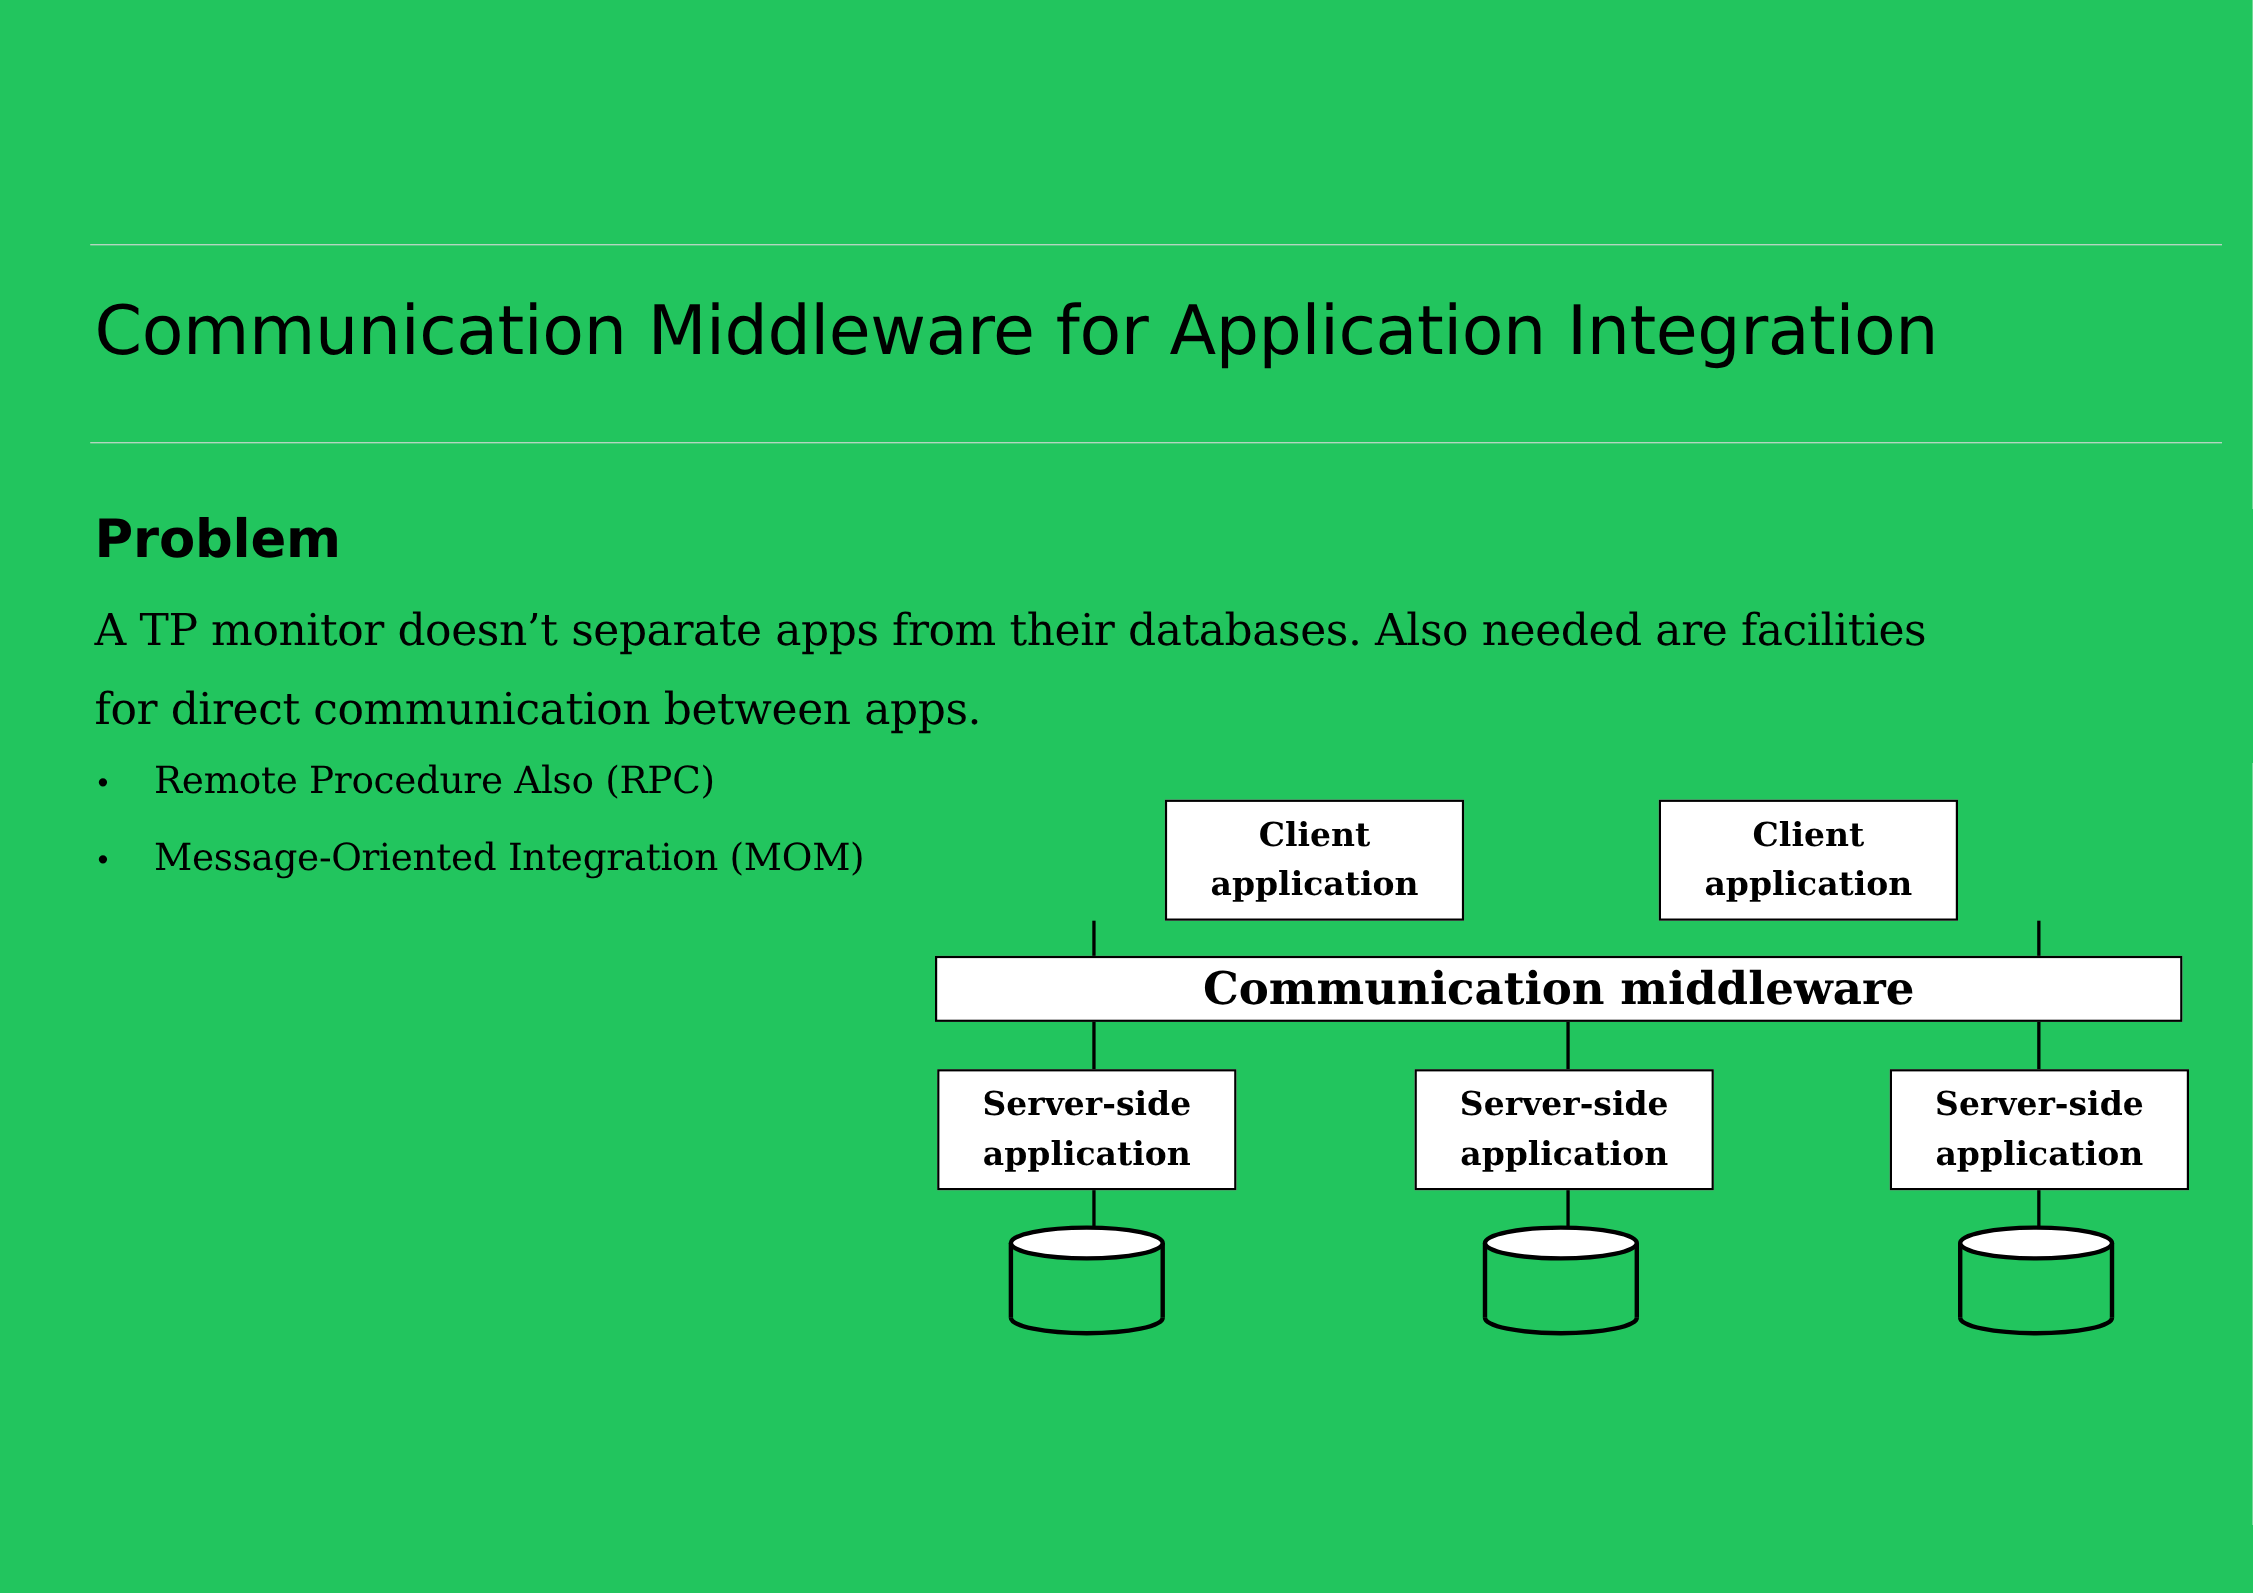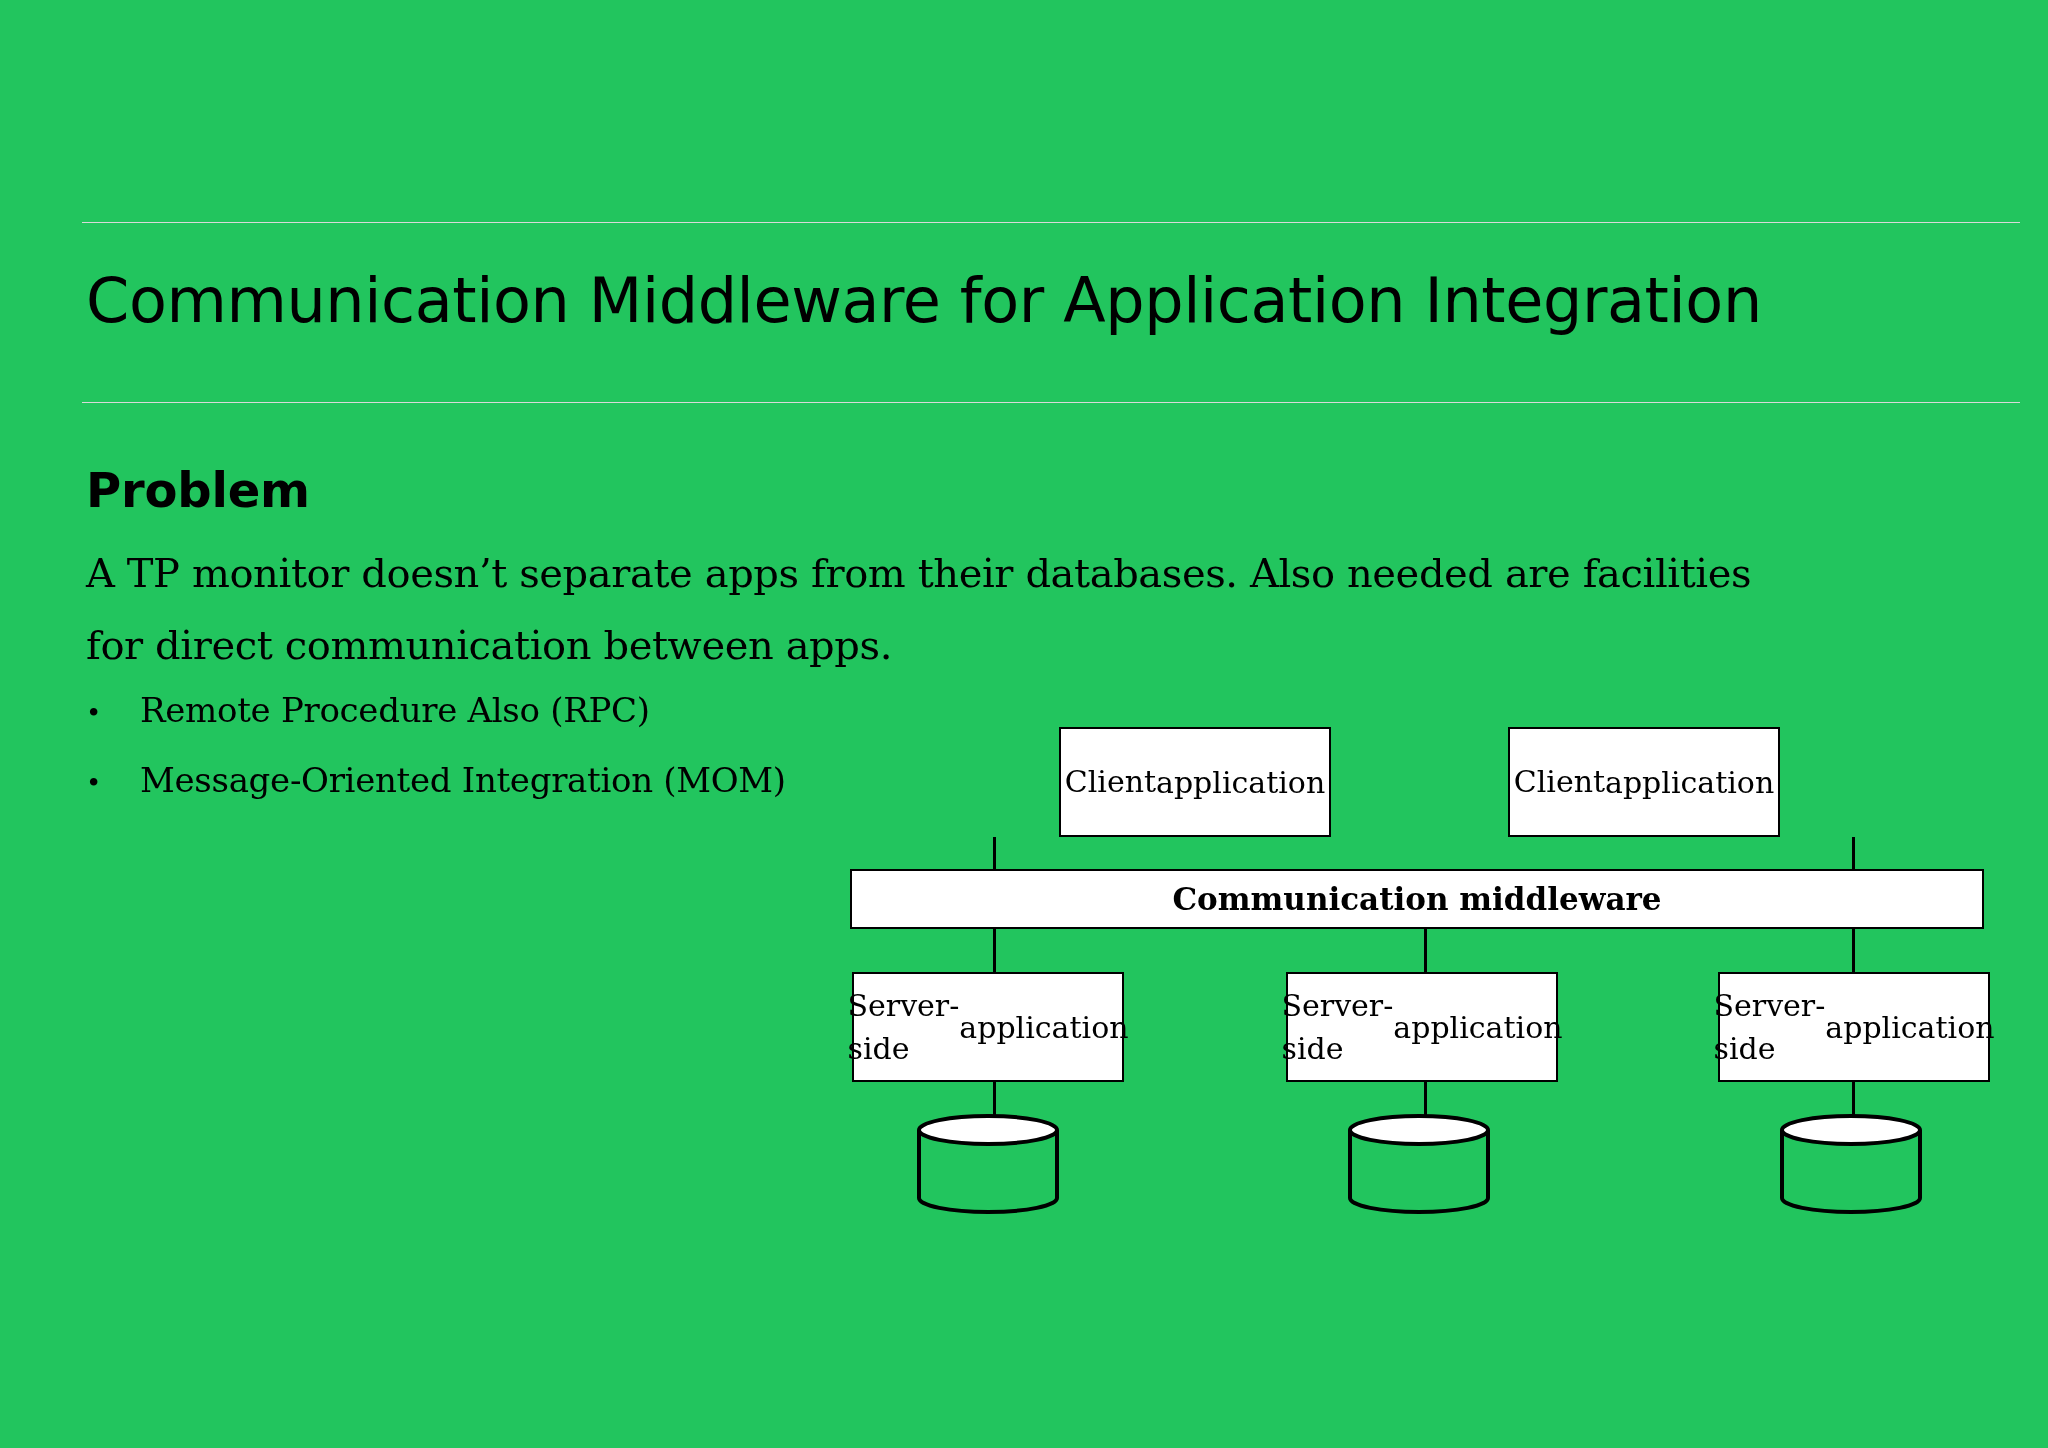--- a/index.html
+++ b/index.html
@@ -92,43 +92,43 @@
     width: 2048px;
     height: 1448px;
     pointer-events: none;
   }
   .node-box {
     position: absolute;
     box-sizing: border-box;
     border: 2.5px solid #000000;
     background: #ffffff;
     display: flex;
-    flex-direction: row;
+    flex-direction: column;
     align-items: center;
     justify-content: center;
     font-family: "DejaVu Serif", serif;
-    font-weight: normal;
+    font-weight: bold;
     font-size: 30px;
     line-height: 1.45;
     color: #000000;
     pointer-events: auto;
   }
   .node-box .l2 { margin-top: 2px; }
 
   .bar-box {
     position: absolute;
     box-sizing: border-box;
     border: 2.5px solid #000000;
     background: #ffffff;
     display: flex;
     align-items: center;
     justify-content: center;
     font-family: "DejaVu Serif", serif;
     font-weight: bold;
-    font-size: 31px;
+    font-size: 41px;
     color: #000000;
     pointer-events: auto;
   }
 
   .connector {
     position: absolute;
     width: 3px;
     background: #000000;
   }
 

